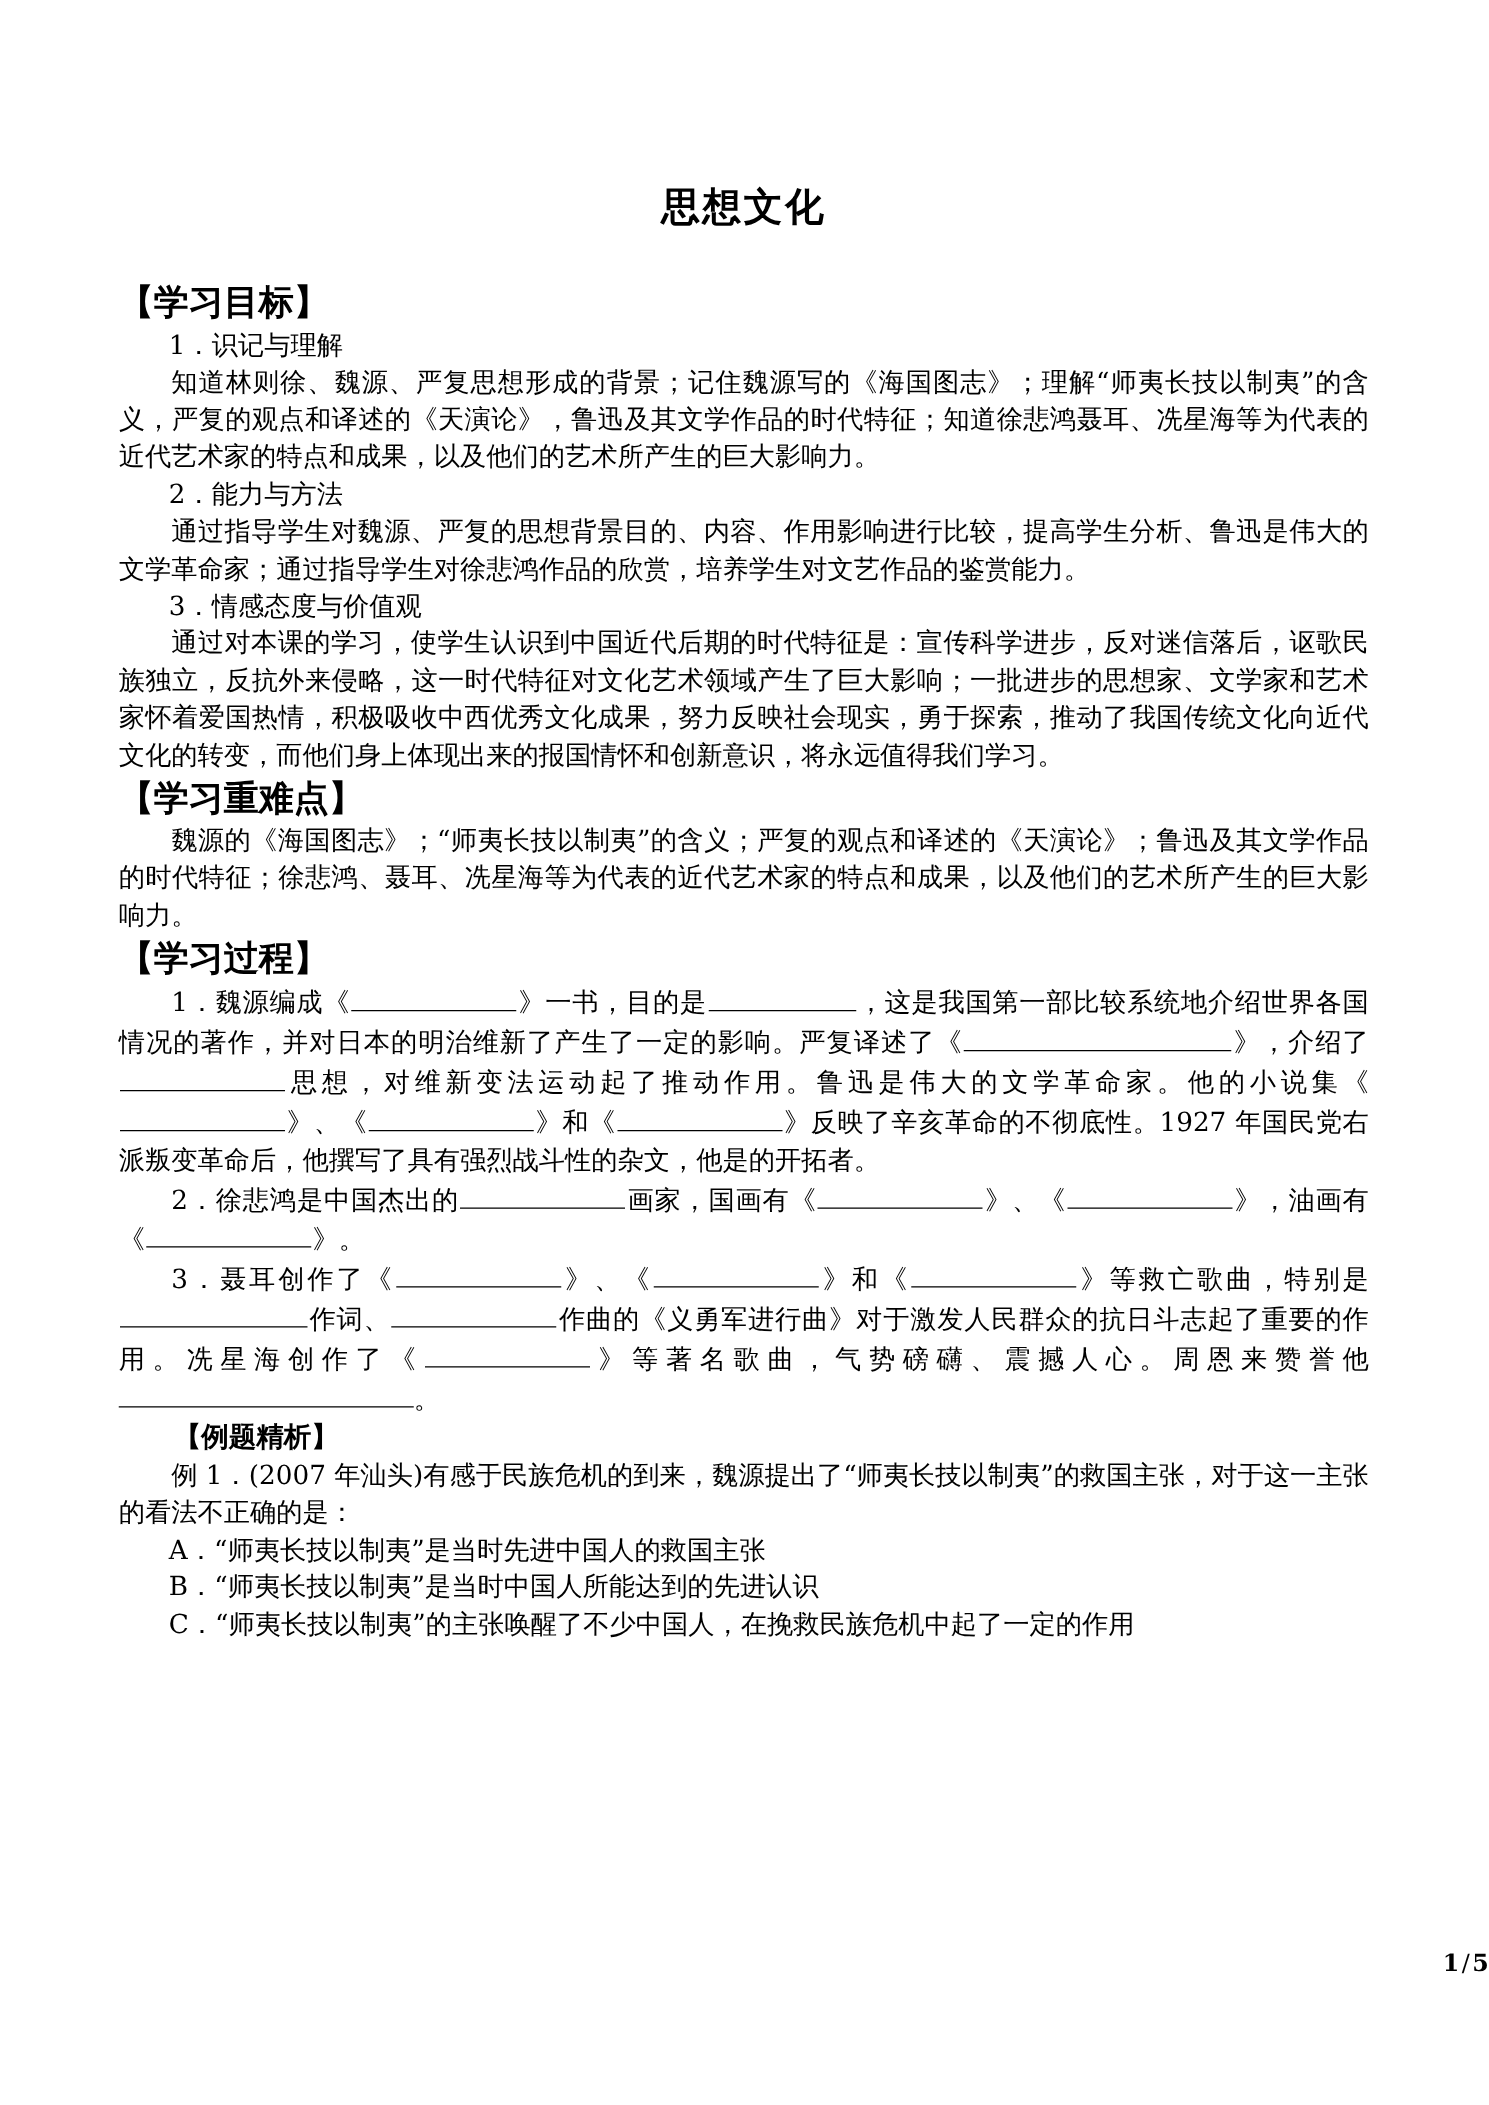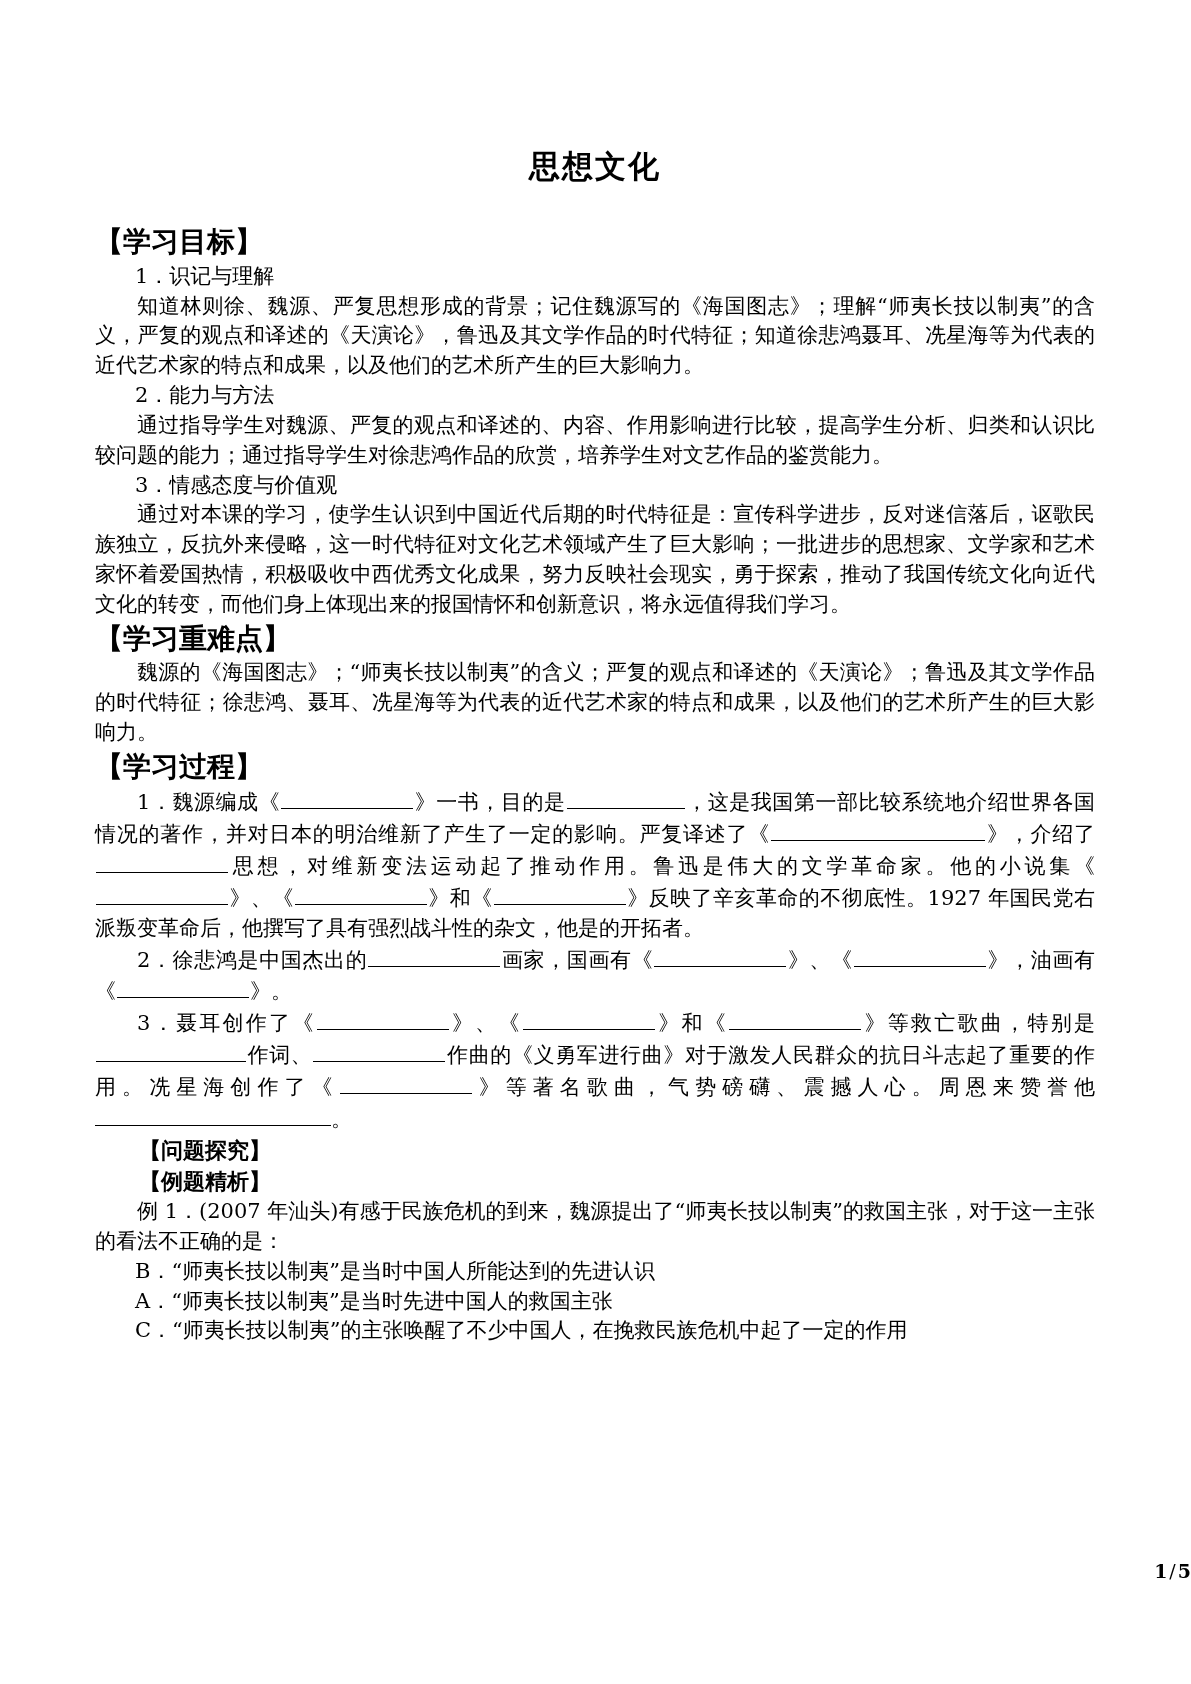--- a/index.html
+++ b/index.html
@@ -112,41 +112,40 @@
 <div class="page">
   <div class="content">
 
     <h1 class="doc-title">思想文化</h1>
     <div class="spacer-after-title"></div>
 
     <div class="sec-head">【学习目标】</div>
     <div class="sub-head">1．识记与理解</div>
     <div class="para">知道林则徐、魏源、严复思想形成的背景；记住魏源写的《海国图志》；理解“师夷长技以制夷”的含义，严复的观点和译述的《天演论》，鲁迅及其文学作品的时代特征；知道徐悲鸿聂耳、冼星海等为代表的近代艺术家的特点和成果，以及他们的艺术所产生的巨大影响力。</div>
     <div class="sub-head">2．能力与方法</div>
-    <div class="para">通过指导学生对魏源、严复的观点和译述的、内容、作用影响进行比较，提高学生分析、归类和认识比较问题的能力；通过指导学生对徐悲鸿作品的欣赏，培养学生对文艺作品的鉴赏能力。</div>
+    <div class="para">通过指导学生对魏源、严复的思想背景目的、内容、作用影响进行比较，提高学生分析、鲁迅是伟大的文学革命家；通过指导学生对徐悲鸿作品的欣赏，培养学生对文艺作品的鉴赏能力。</div>
     <div class="sub-head">3．情感态度与价值观</div>
     <div class="para">通过对本课的学习，使学生认识到中国近代后期的时代特征是：宣传科学进步，反对迷信落后，讴歌民族独立，反抗外来侵略，这一时代特征对文化艺术领域产生了巨大影响；一批进步的思想家、文学家和艺术家怀着爱国热情，积极吸收中西优秀文化成果，努力反映社会现实，勇于探索，推动了我国传统文化向近代文化的转变，而他们身上体现出来的报国情怀和创新意识，将永远值得我们学习。</div>
 
     <div class="sec-head">【学习重难点】</div>
     <div class="para">魏源的《海国图志》；“师夷长技以制夷”的含义；严复的观点和译述的《天演论》；鲁迅及其文学作品的时代特征；徐悲鸿、聂耳、冼星海等为代表的近代艺术家的特点和成果，以及他们的艺术所产生的巨大影响力。</div>
 
     <div class="sec-head">【学习过程】</div>
 
     <div class="para"><span>1．魏源编成《</span><span class="blank b-lg"></span><span>》一书，目的是</span><span class="blank b-md"></span><span>，这是我国第一部比较系统地介绍世界各国情况的著作，并对日本的明治维新了产生了一定的影响。严复译述了《</span><span class="blank b-xxl"></span><span>》，介绍了</span><span class="blank b-lg"></span><span>思想，对维新变法运动起了推动作用。鲁迅是伟大的文学革命家。他的小说集《</span><span class="blank b-lg"></span><span>》、《</span><span class="blank b-lg"></span><span>》和《</span><span class="blank b-lg"></span><span>》反映了辛亥革命的不彻底性。1927 年国民党右派叛变革命后，他撰写了具有强烈战斗性的杂文，他是的开拓者。</span></div>
 
     <div class="para"><span>2．徐悲鸿是中国杰出的</span><span class="blank b-lg"></span><span>画家，国画有《</span><span class="blank b-lg"></span><span>》、《</span><span class="blank b-lg"></span><span>》，油画有《</span><span class="blank b-lg"></span><span>》。</span></div>
 
     <div class="para"><span>3．聂耳创作了《</span><span class="blank b-lg"></span><span>》、《</span><span class="blank b-lg"></span><span>》和《</span><span class="blank b-lg"></span><span>》等救亡歌曲，特别是</span><span class="blank b-xl"></span><span>作词、</span><span class="blank b-lg"></span><span>作曲的《义勇军进行曲》对于激发人民群众的抗日斗志起了重要的作用。冼星海创作了《</span><span class="blank b-lg"></span><span>》等著名歌曲，气势磅礴、震撼人心。周恩来赞誉他</span><span class="hang-blank"></span><span>。</span></div>
 
-    <div class="nested-head">【问题探究】</div>
 
     <div class="nested-head">【例题精析】</div>
     <div class="para">例 1．(2007 年汕头)有感于民族危机的到来，魏源提出了“师夷长技以制夷”的救国主张，对于这一主张的看法不正确的是：</div>
+    <div class="opt">A．“师夷长技以制夷”是当时先进中国人的救国主张</div>
     <div class="opt">B．“师夷长技以制夷”是当时中国人所能达到的先进认识</div>
-    <div class="opt">A．“师夷长技以制夷”是当时先进中国人的救国主张</div>
     <div class="opt">C．“师夷长技以制夷”的主张唤醒了不少中国人，在挽救民族危机中起了一定的作用</div>
 
   </div>
 
   <div class="footer">
     <span>1</span><span class="slash">/</span><span>5</span>
   </div>
 </div>
 
 </body></html>

